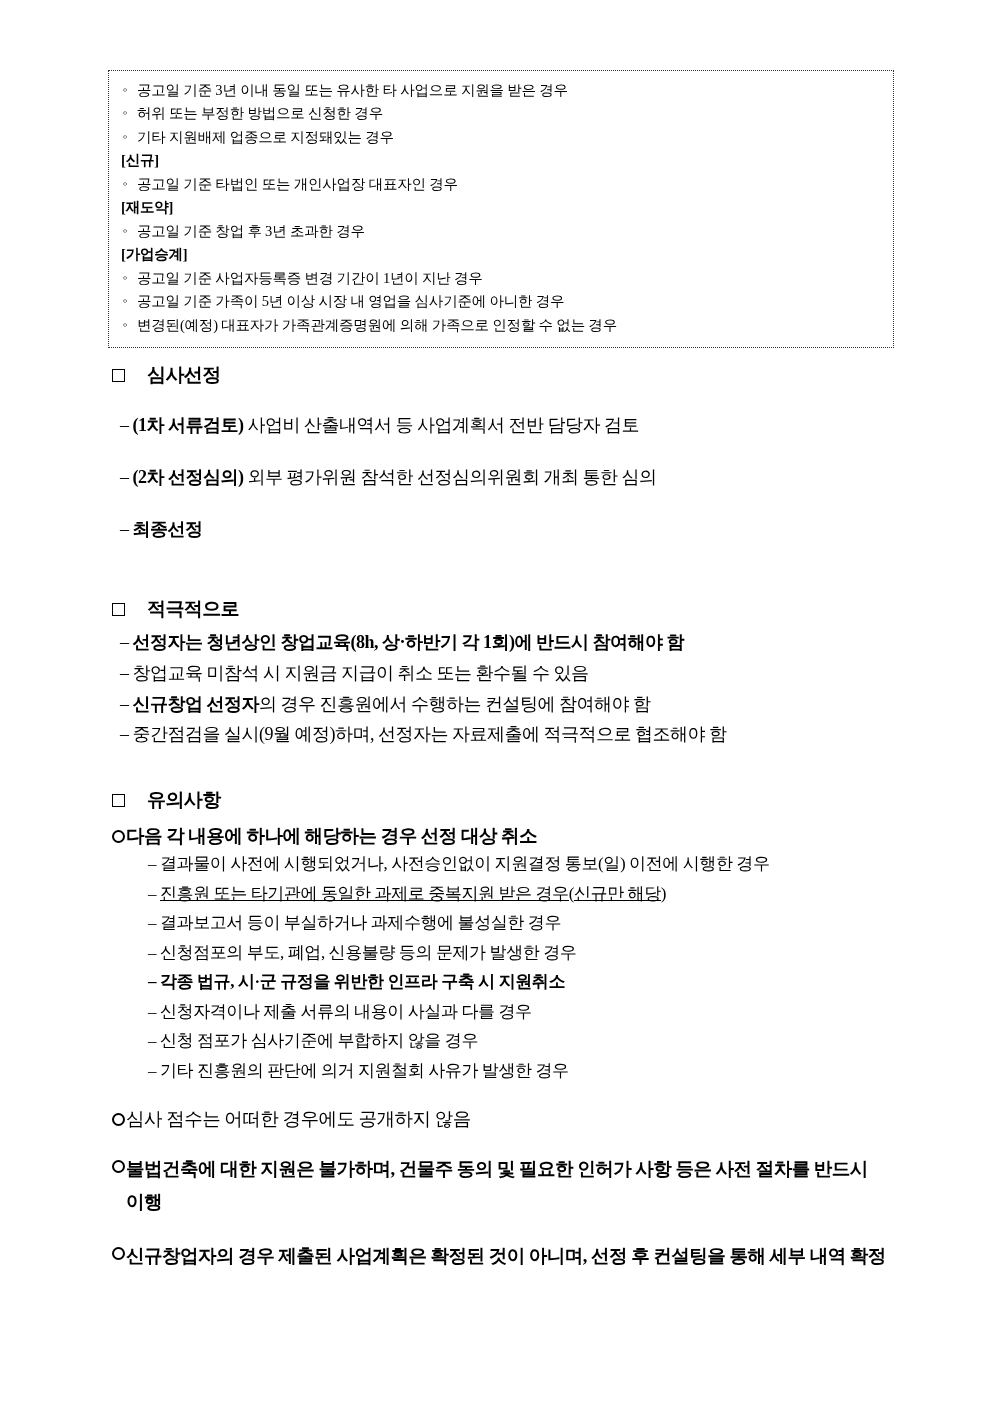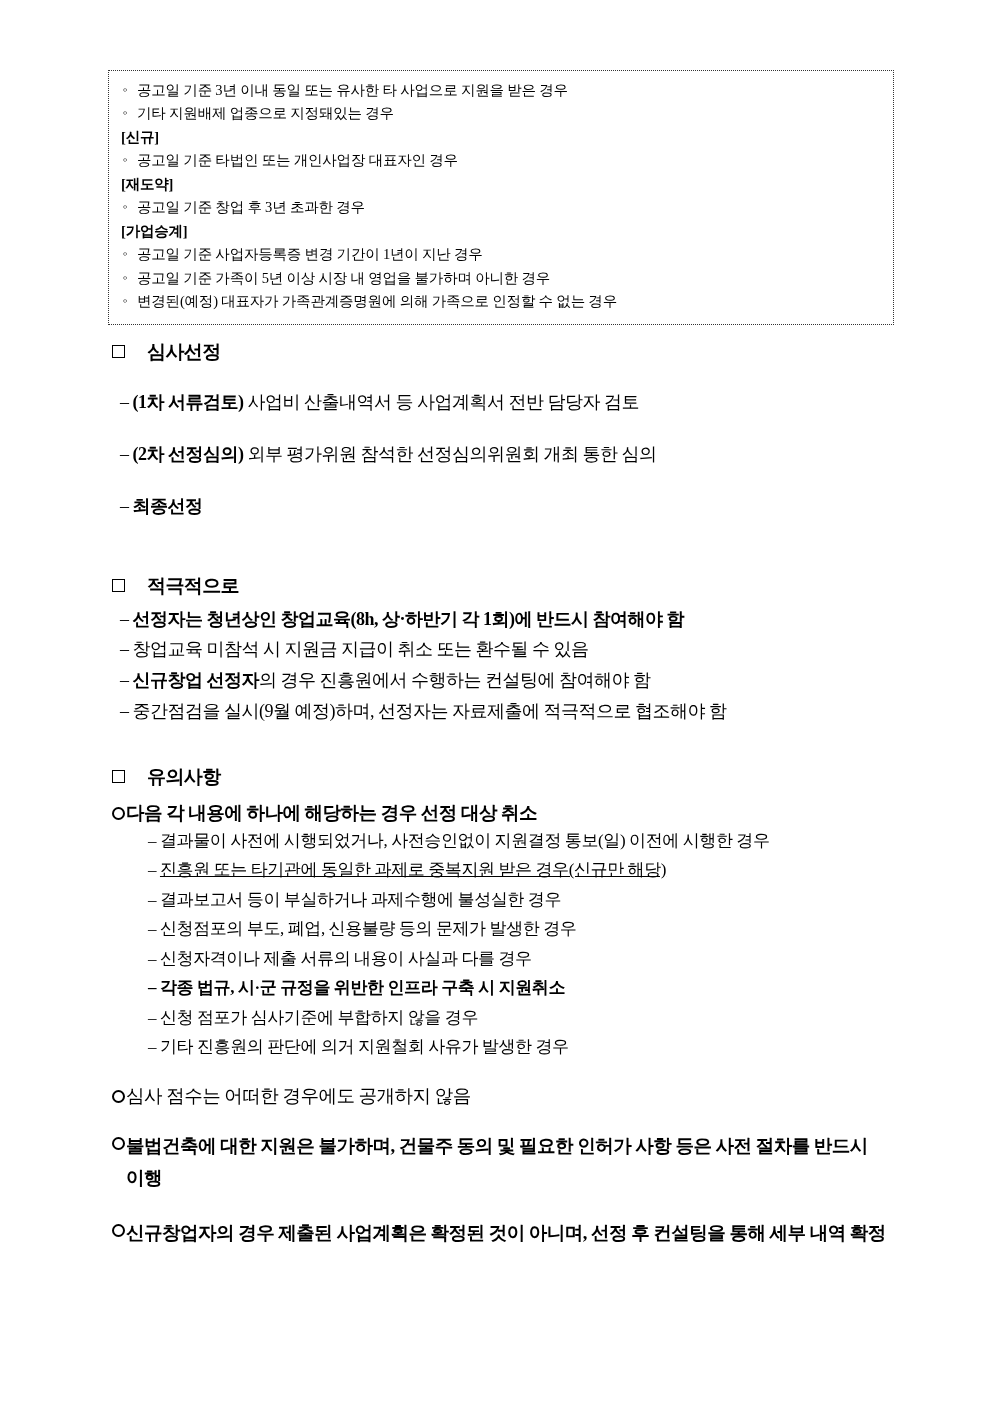--- a/index.html
+++ b/index.html
@@ -116,31 +116,32 @@
   .gap-sm { height: 10px; }
   .gap-md { height: 22px; }
 </style>
 </head>
 <body>
 
 <div class="page">
 
   <div class="dotted-box">
     <div class="item">공고일 기준 3년 이내 동일 또는 유사한 타 사업으로 지원을 받은 경우</div>
+    <div class="item">허위 또는 부정한 방법으로 신청한 경우</div>
     <div class="item">기타 지원배제 업종으로 지정돼있는 경우</div>
 
     <div class="head">[신규]</div>
     <div class="item">공고일 기준 타법인 또는 개인사업장 대표자인 경우</div>
 
     <div class="head">[재도약]</div>
     <div class="item">공고일 기준 창업 후 3년 초과한 경우</div>
 
     <div class="head">[가업승계]</div>
     <div class="item">공고일 기준 사업자등록증 변경 기간이 1년이 지난 경우</div>
-    <div class="item">공고일 기준 가족이 5년 이상 시장 내 영업을 불가하며 아니한 경우</div>
+    <div class="item">공고일 기준 가족이 5년 이상 시장 내 영업을 심사기준에 아니한 경우</div>
     <div class="item">변경된(예정) 대표자가 가족관계증명원에 의해 가족으로 인정할 수 없는 경우</div>
   </div>
 
   <div class="sec-head">
     <span class="chk"></span>
     <span>심사선정</span>
   </div>
 
   <div class="dash-line sp">
     <span>– </span><span class="b">(1차 서류검토)</span><span> 사업비 산출내역서 등 사업계획서 전반 담당자 검토</span>
@@ -194,27 +195,27 @@
   </div>
   <div class="sub-dash">
     <span>– </span><span class="ul">진흥원 또는 타기관에 동일한 과제로 중복지원 받은 경우(신규만 해당)</span>
   </div>
   <div class="sub-dash">
     <span>– </span><span>결과보고서 등이 부실하거나 과제수행에 불성실한 경우</span>
   </div>
   <div class="sub-dash">
     <span>– </span><span>신청점포의 부도, 폐업, 신용불량 등의 문제가 발생한 경우</span>
   </div>
-  <div class="sub-dash">
-    <span>– </span><span>신청자격이나 제출 서류의 내용이 사실과 다를 경우</span>
-  </div>
   <div class="sub-dash b">
     <span>– </span><span>각종 법규, 시·군 규정을 위반한 인프라 구축 시 지원취소</span>
   </div>
   <div class="sub-dash">
+    <span>– </span><span>신청자격이나 제출 서류의 내용이 사실과 다를 경우</span>
+  </div>
+  <div class="sub-dash">
     <span>– </span><span>신청 점포가 심사기준에 부합하지 않을 경우</span>
   </div>
   <div class="sub-dash">
     <span>– </span><span>기타 진흥원의 판단에 의거 지원철회 사유가 발생한 경우</span>
   </div>
 
   <div class="gap-sm"></div>
 
   <div class="circ-line reg">
     <span class="circ"></span>

